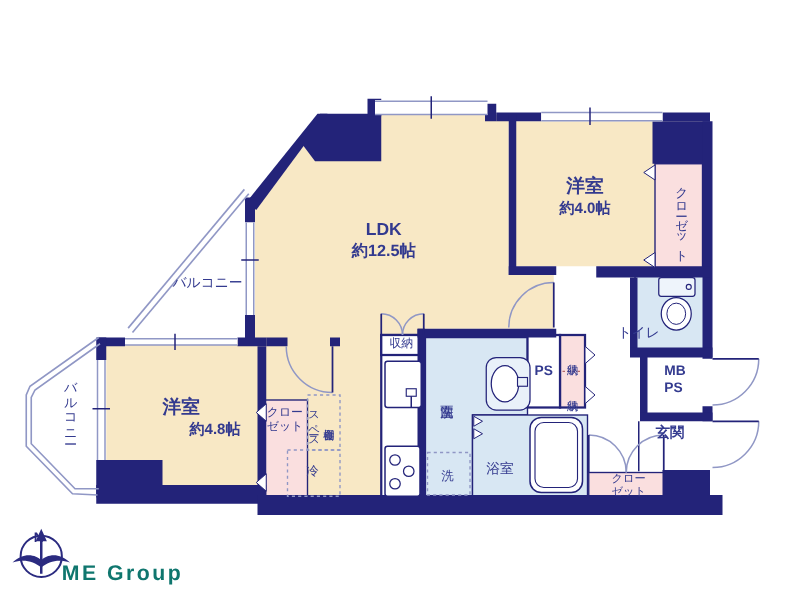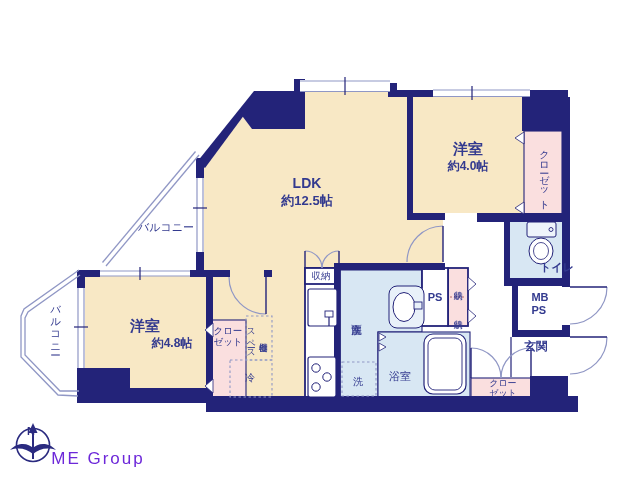--- a/index.html
+++ b/index.html
@@ -3,21 +3,21 @@
 <meta charset="utf-8">
 <style>
   html,body{margin:0;padding:0;background:#fff;}
   .stage{position:relative;width:640px;height:480px;background:#ffffff;overflow:hidden;
          font-family:"Liberation Sans","DejaVu Sans",sans-serif;}
   .stage svg{position:absolute;left:0;top:0;}
   .lbl{position:absolute;transform:translate(-50%,-50%);color:#333a8f;white-space:nowrap;
        font-weight:600;line-height:1.15;}
   .v{writing-mode:vertical-rl;text-orientation:upright;letter-spacing:1px;}
   .two span{display:block;}
-  .logo-text{color:#6d28d9;font-weight:400;letter-spacing:2px;}
+  .logo-text{color:#0f766e;font-weight:700;letter-spacing:2px;}
 </style>
 </head>
 <body>
 
 <div class="stage">
 
 <svg width="640" height="480" viewBox="0 0 640 480">
 
   <g>
     <path d="M204,160 L258,92 L407,92 L407,220 L443,220 L443,263 L340,263 L340,398 L78,398 L78,272 L204,272 Z" fill="#f8e8c5"></path>
@@ -180,21 +180,21 @@
 <div class="lbl" style="left:468px;top:167px;font-size:12px;">約4.0帖</div>
 
 <div class="lbl" style="left:145px;top:326px;font-size:15px;">洋室</div>
 <div class="lbl" style="left:145px;top:344px;font-size:12px;margin-left:27px;">約4.8帖</div>
 
 <div class="lbl" style="left:166px;top:227px;font-size:11px;font-weight:500;">バルコニー</div>
 <div class="lbl v" style="left:56px;top:324px;font-size:10.5px;font-weight:500;">バルコニー</div>
 
 <div class="lbl v" style="left:544px;top:174px;font-size:10px;font-weight:500;">クローゼット</div>
 
-<div class="lbl" style="left:557px;top:267px;font-size:11px;font-weight:700;">トイレ</div>
+<div class="lbl" style="left:511px;top:267px;font-size:11px;font-weight:400;">トイレ</div>
 
 <div class="lbl two" style="left:540px;top:304px;font-size:11px;">
   <span>MB</span>
   <span>PS</span>
 </div>
 
 <div class="lbl" style="left:536px;top:347px;font-size:11.5px;font-weight:700;">玄関</div>
 
 <div class="lbl two" style="left:503px;top:388px;font-size:9px;font-weight:500;">
   <span>クロー</span>

